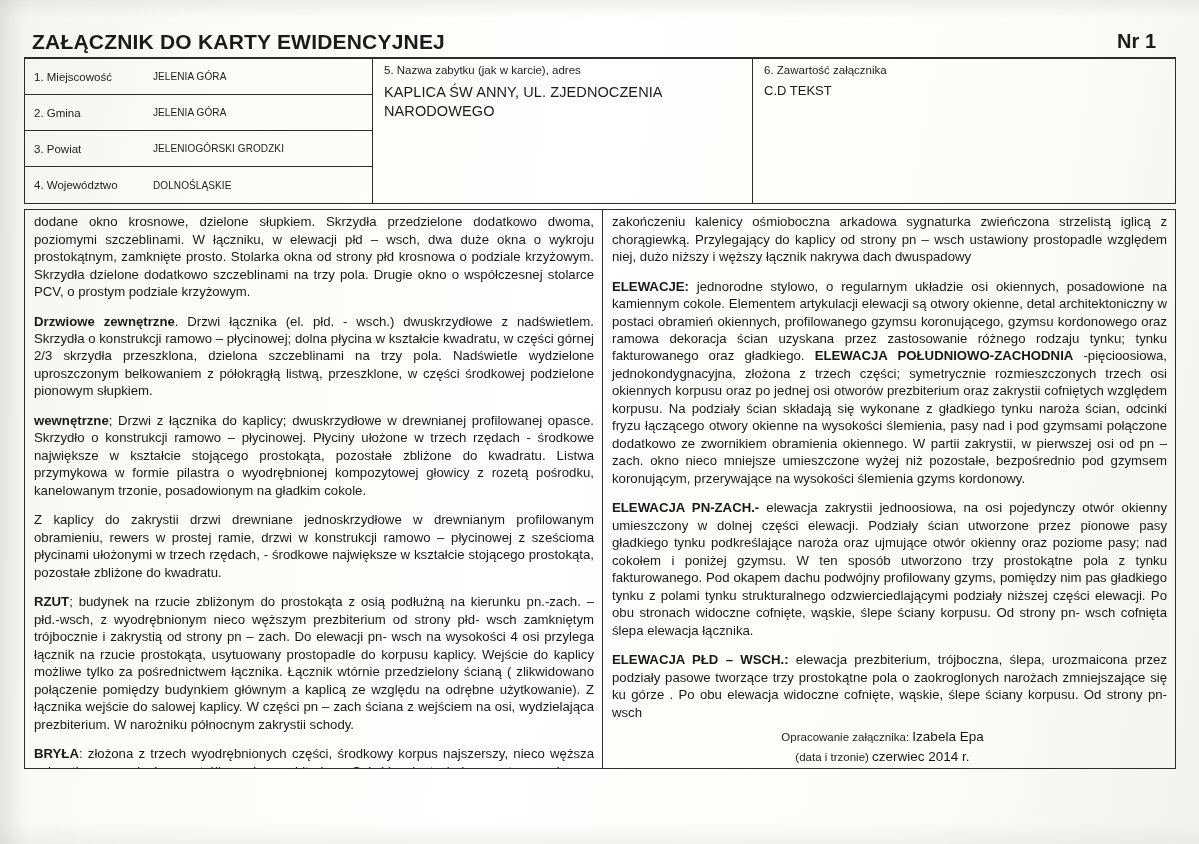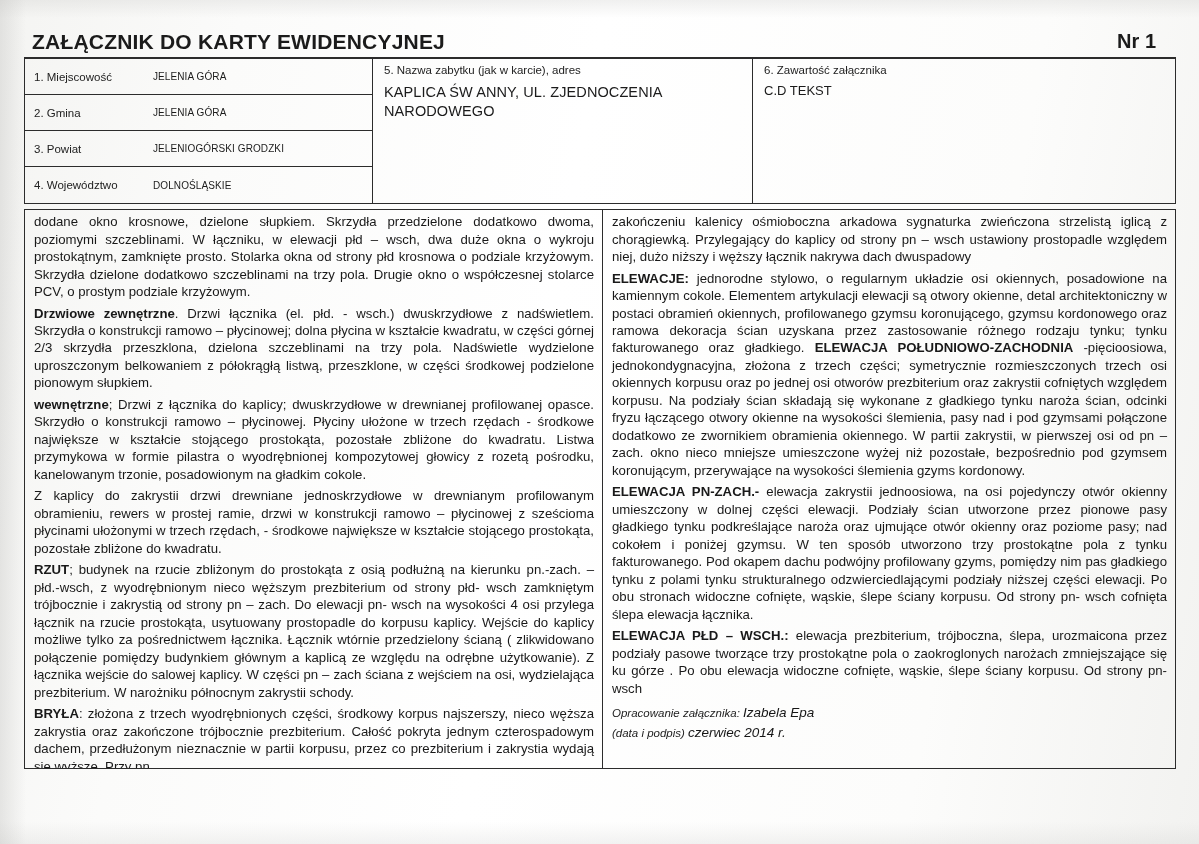--- a/index.html
+++ b/index.html
@@ -149,28 +149,27 @@
     flex: 1;
   }
   .para {
     font-size: 13.2px;
     line-height: 1.325;
     text-align: justify;
     color: #191919;
     margin: 0;
     hyphens: none;
   }
-  .para + .para { margin-top: 4px; }
+  .para + .para { margin-top: 12px; }
   .para b { font-weight: bold; }
 
   .signature {
     margin-top: 6px;
-    text-align: left;
+    text-align: center;
     padding-right: 14px;
-    font-style: italic;
   }
   .sig-line {
     font-size: 11.5px;
     line-height: 1.45;
     color: #222;
   }
   .sig-line .hand {
     font-size: 13.5px;
     color: #161616;
   }
@@ -235,21 +234,21 @@
         <p class="para"><b>ELEWACJE:</b><span> jednorodne stylowo, o regularnym układzie osi okiennych, posadowione na kamiennym cokole. Elementem artykulacji elewacji są otwory okienne, detal architektoniczny w postaci obramień okiennych, profilowanego gzymsu koronującego, gzymsu kordonowego oraz ramowa dekoracja ścian uzyskana przez zastosowanie różnego rodzaju tynku; tynku fakturowanego oraz gładkiego. </span><b>ELEWACJA POŁUDNIOWO-ZACHODNIA</b><span> -pięcioosiowa, jednokondygnacyjna, złożona z trzech części; symetrycznie rozmieszczonych trzech osi okiennych korpusu oraz po jednej osi otworów prezbiterium oraz zakrystii cofniętych względem korpusu. Na podziały ścian składają się wykonane z gładkiego tynku naroża ścian, odcinki fryzu łączącego otwory okienne na wysokości ślemienia, pasy nad i pod gzymsami połączone dodatkowo ze zwornikiem obramienia okiennego. W partii zakrystii, w pierwszej osi od pn – zach. okno nieco mniejsze umieszczone wyżej niż pozostałe, bezpośrednio pod gzymsem koronującym, przerywające na wysokości ślemienia gzyms kordonowy.</span></p>
         <p class="para"><b>ELEWACJA PN-ZACH.-</b><span> elewacja zakrystii jednoosiowa, na osi pojedynczy otwór okienny umieszczony w dolnej części elewacji. Podziały ścian utworzone przez pionowe pasy gładkiego tynku podkreślające naroża oraz ujmujące otwór okienny oraz poziome pasy; nad cokołem i poniżej gzymsu. W ten sposób utworzono trzy prostokątne pola z tynku fakturowanego.  Pod okapem dachu podwójny profilowany gzyms, pomiędzy nim pas gładkiego tynku z polami tynku strukturalnego odzwierciedlającymi podziały niższej części elewacji. Po obu stronach widoczne cofnięte, wąskie, ślepe ściany korpusu. Od strony pn- wsch cofnięta ślepa elewacja łącznika.</span></p>
         <p class="para"><b>ELEWACJA PŁD – WSCH.:</b><span> elewacja prezbiterium, trójboczna, ślepa, urozmaicona przez podziały pasowe tworzące trzy prostokątne pola o zaokroglonych narożach zmniejszające się ku górze . Po obu elewacja widoczne cofnięte, wąskie, ślepe ściany korpusu. Od strony pn- wsch</span></p>
 
         <div class="signature">
           <div class="sig-line">
             <span>Opracowanie załącznika:</span>
             <span class="hand">Izabela Epa</span>
           </div>
           <div class="sig-line">
-            <span>(data i podpis)</span>
+            <span>(data i trzonie)</span>
             <span class="hand">czerwiec 2014 r.</span>
           </div>
         </div>
       </div>
 
     </div>
 
   </div>
 </div>
 

